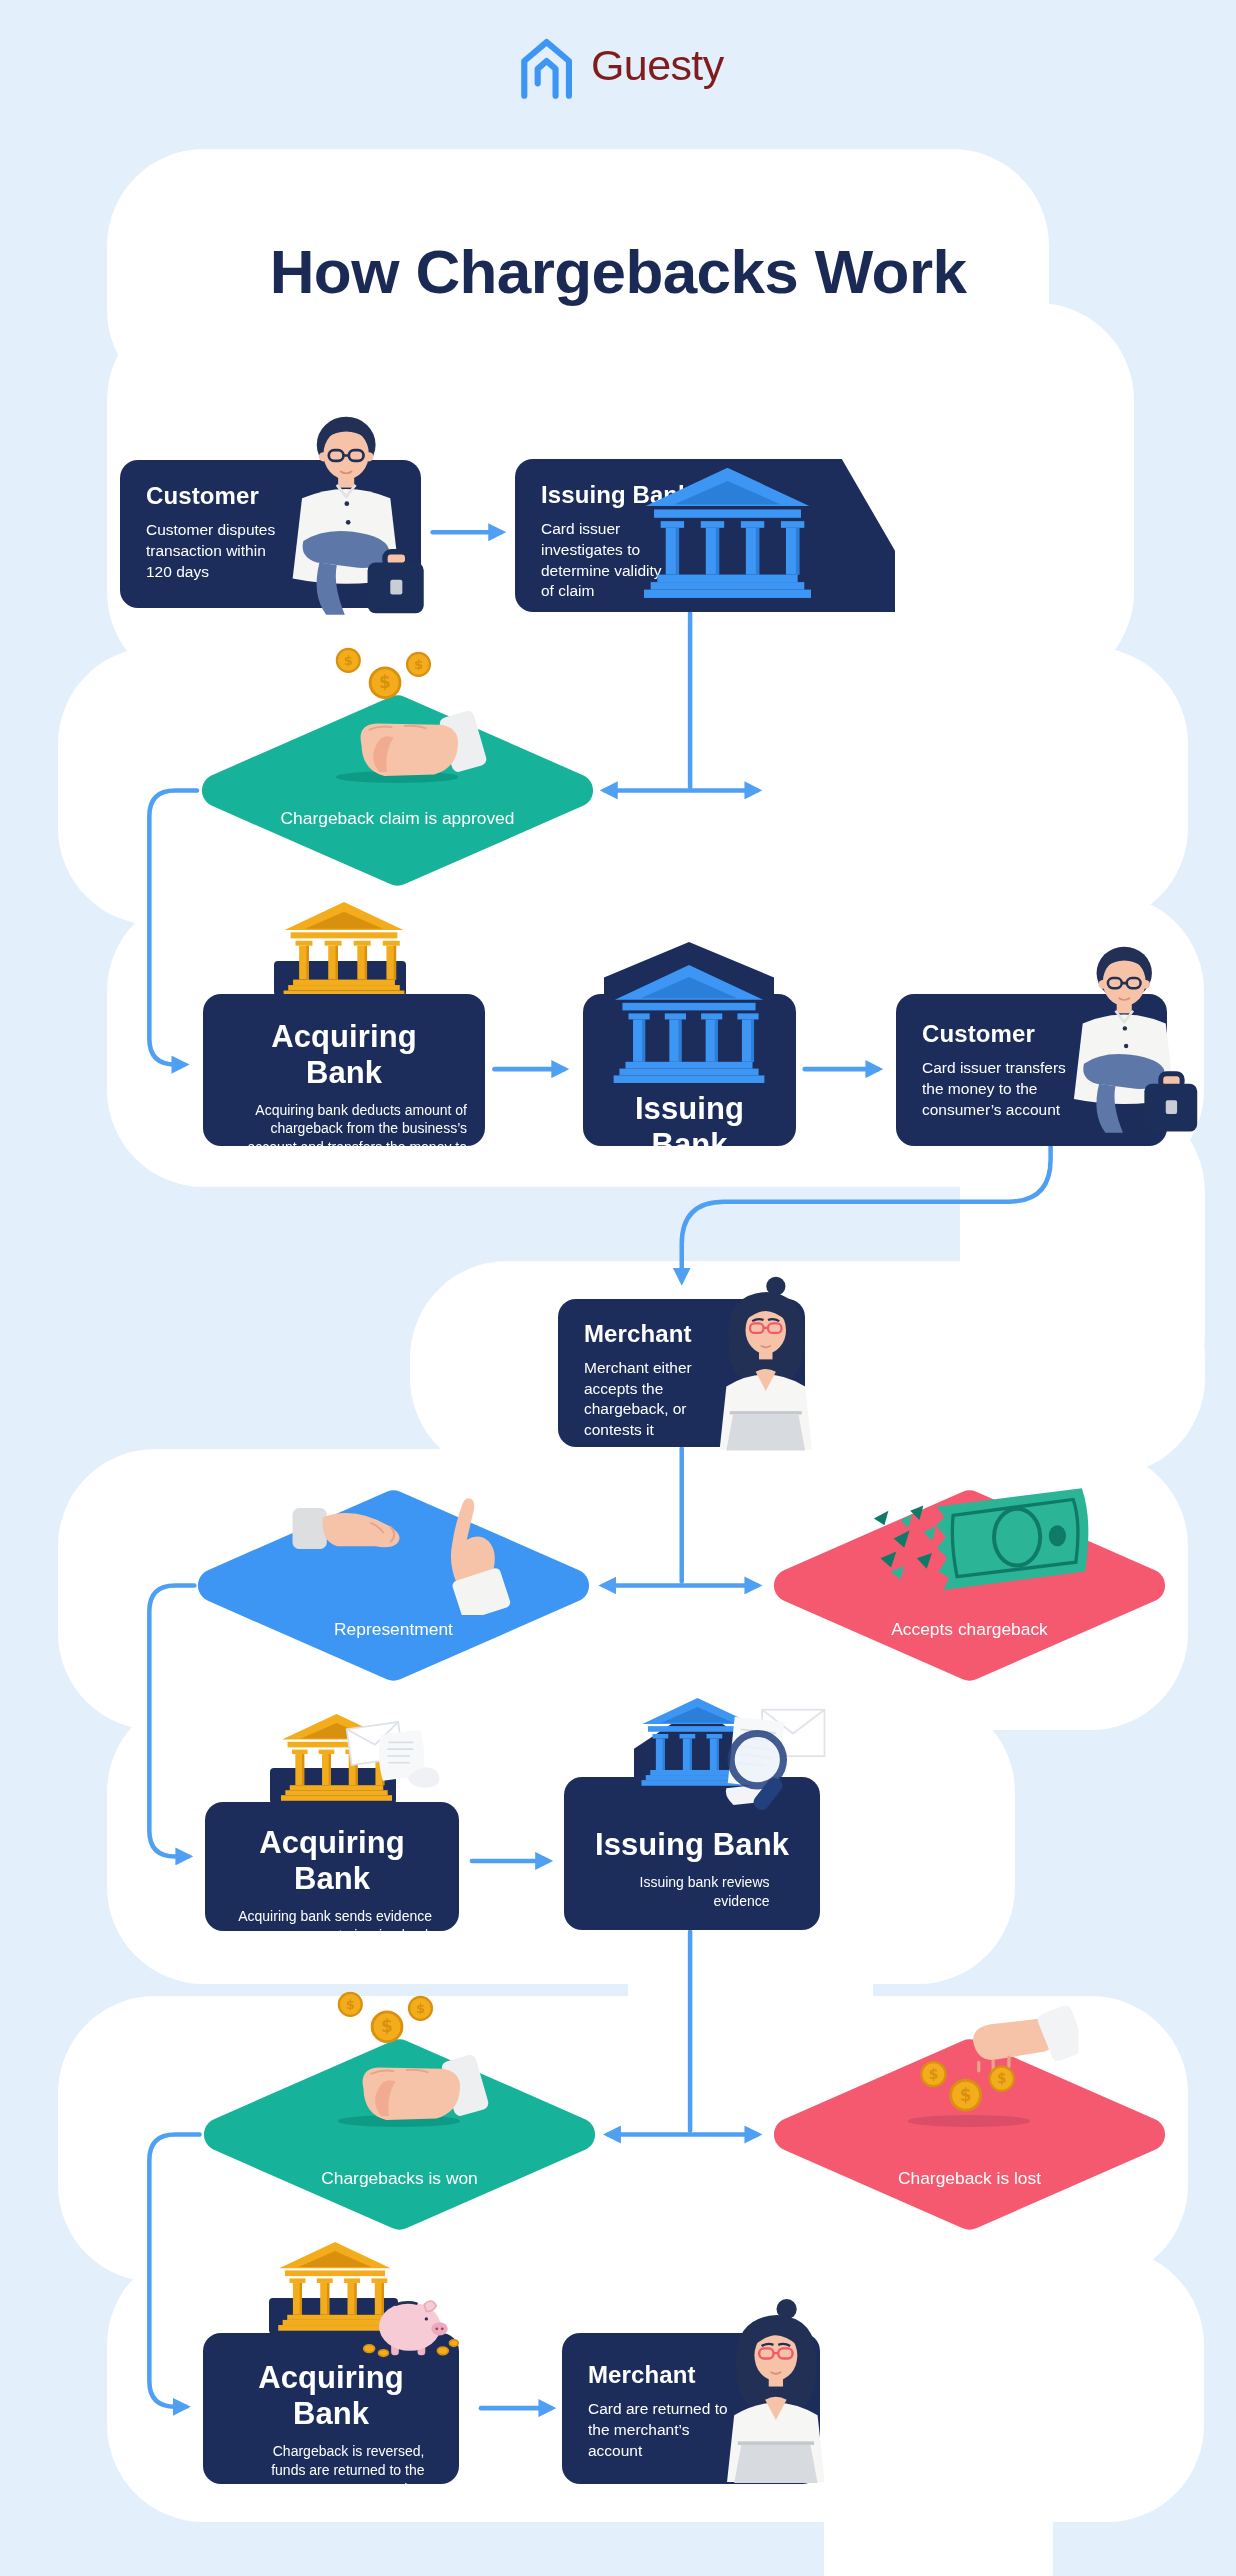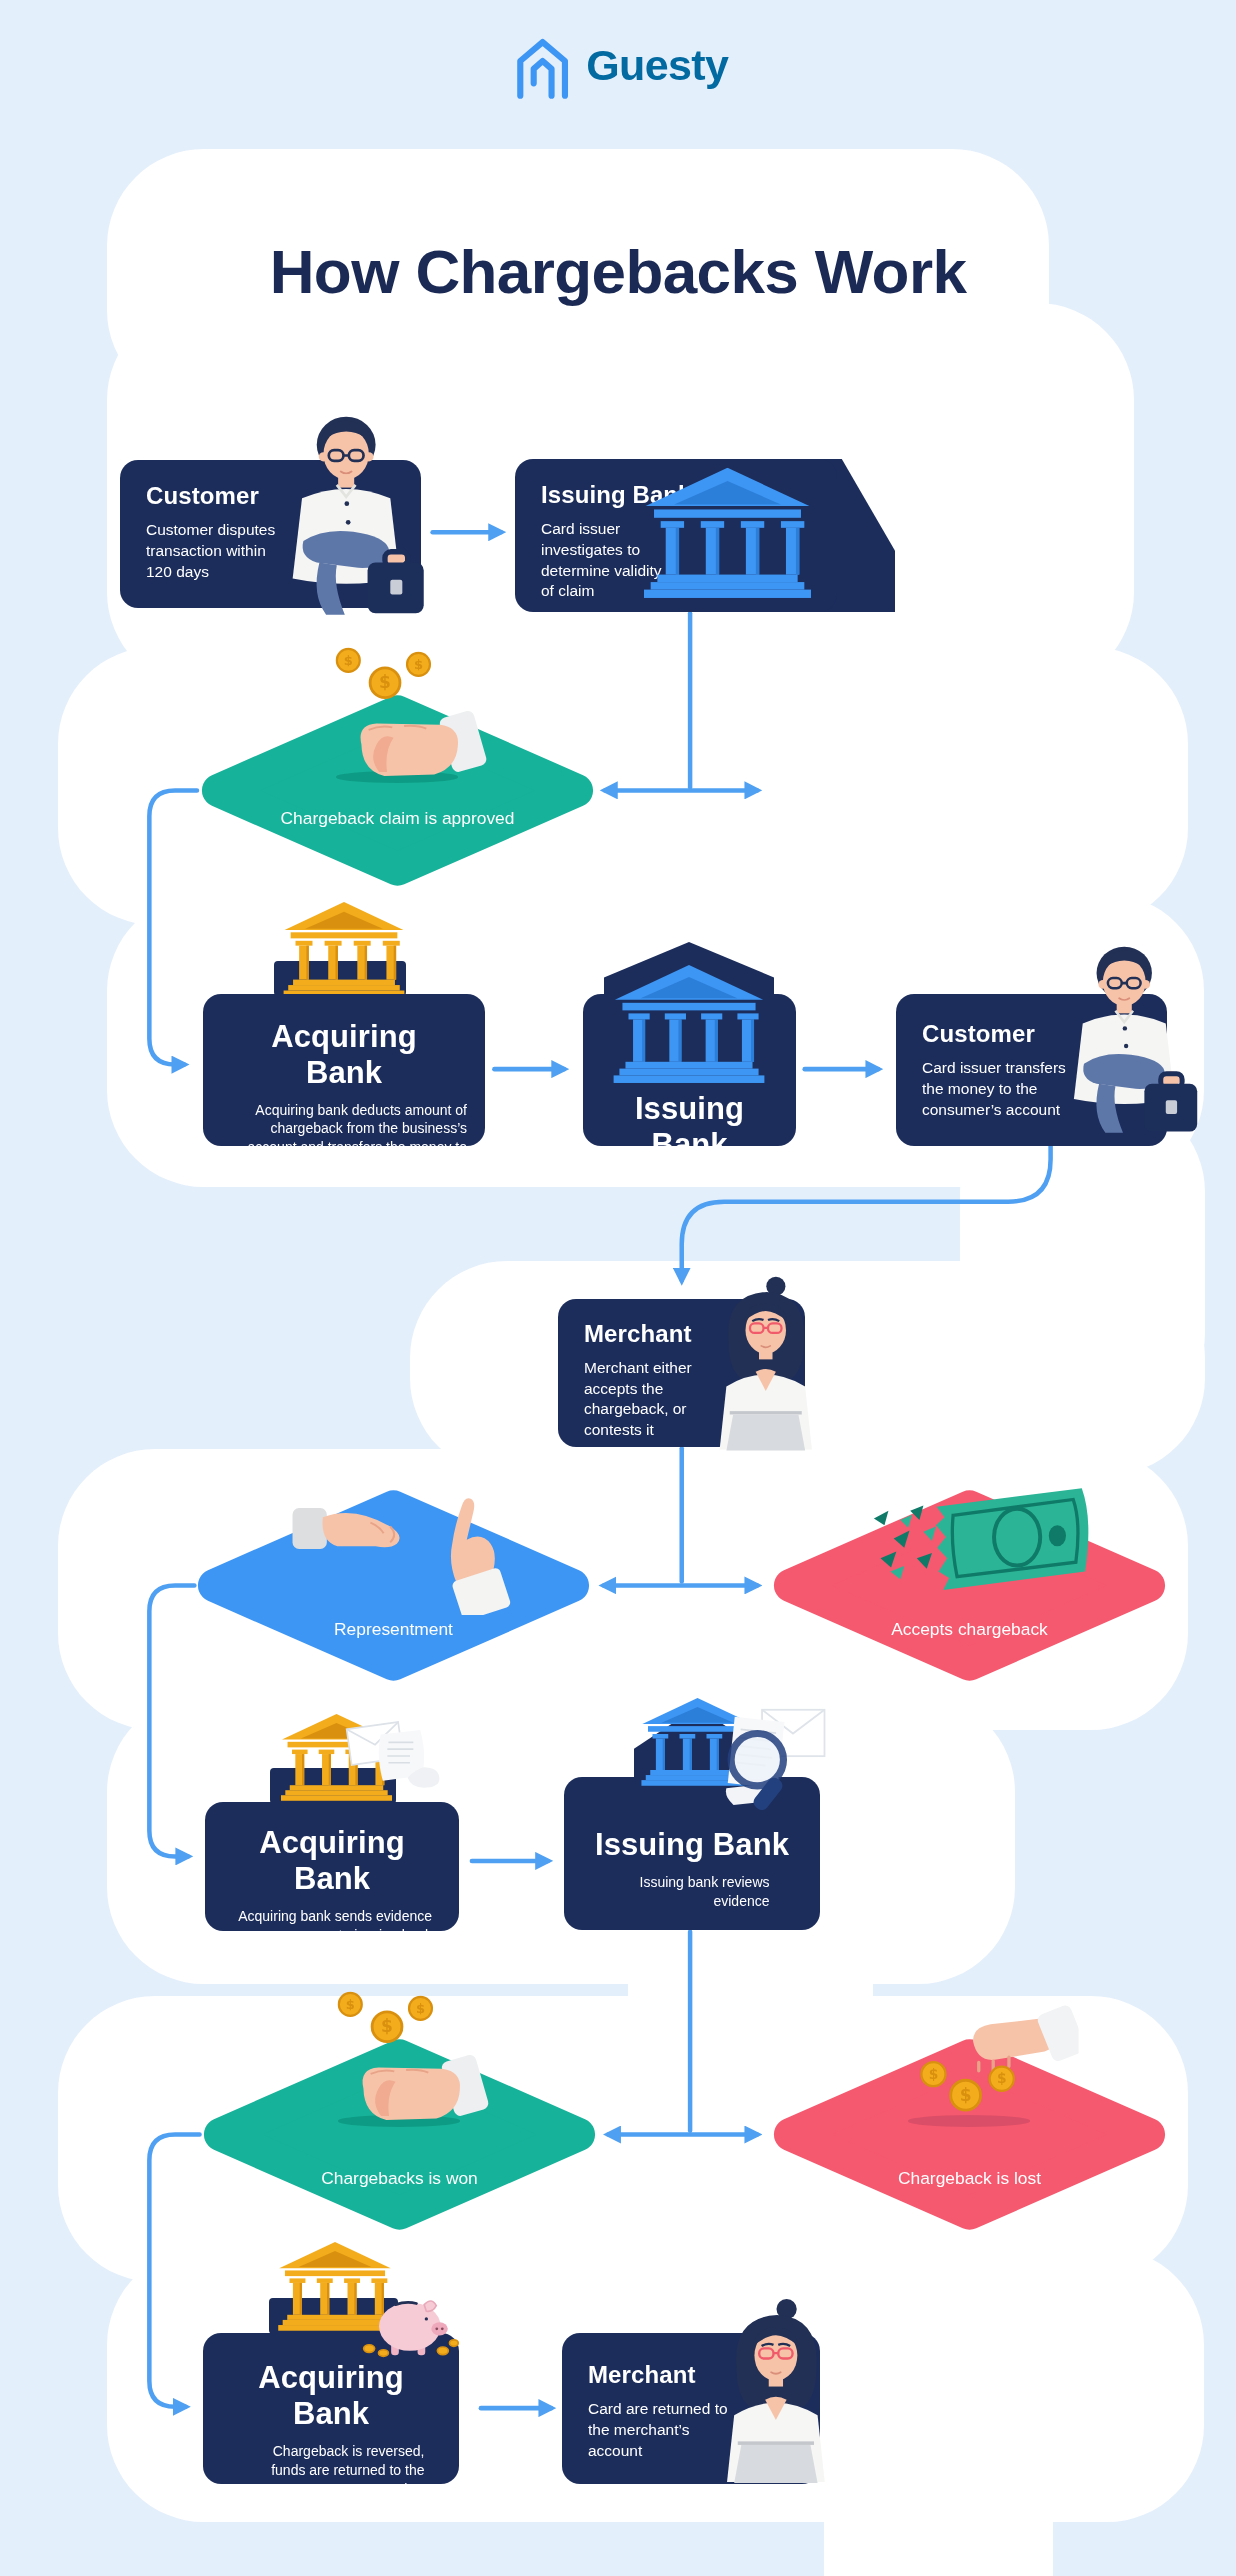--- a/index.html
+++ b/index.html
@@ -23,21 +23,21 @@
   .node-title { font-size:24px; font-weight:bold; letter-spacing:0.1px; margin-bottom:10.3px; }
   .node-body  { font-size:15.5px; line-height:1.33; }
   .node.center { text-align:center; }
   .node.center .node-title { font-size:31px; }
   .node.center .node-body { font-size:14px; margin:0 auto;text-align:right; }
   .ext { position:absolute; background:#1C2D5C; z-index:4; }
   .logo-row {
     position:absolute; left:0; top:32px; width:100%;
     display:flex; justify-content:center; align-items:center; gap:11.6px; z-index:2;
   }
-  .logo-text { font-size:43px; font-weight:bold; color:#0369a1; letter-spacing:-0.6px; }
+  .logo-text { font-size:43px; font-weight:normal; color:#7f1d1d; letter-spacing:-0.6px; }
   .main-title {
     position:absolute; left:0; top:236px; width:1236px; text-align:center;
     font-size:62px; font-weight:bold; color:#1B2A55; letter-spacing:-0.6px; z-index:2;
   }
   .diamond { position:absolute; width:399px; height:193px; z-index:2; }
   .dshape { position:absolute; left:0; top:0; }
   .dshadow { position:absolute; left:138px; top:77px; width:122px; height:11.6px; border-radius:50%; }
   .dshadow.green { background:#0E9B85; }
   .dshadow.red { background:#DB4E67; }
   .dlabel {

